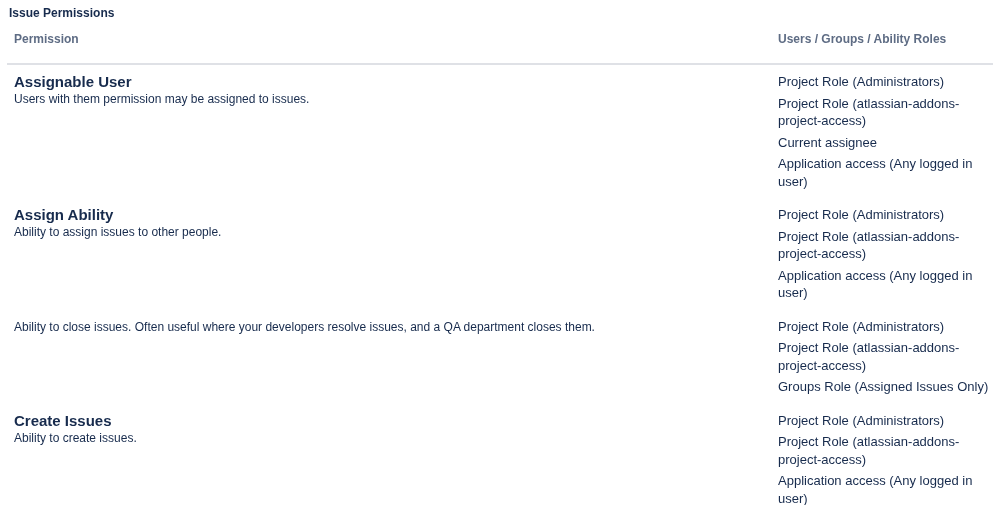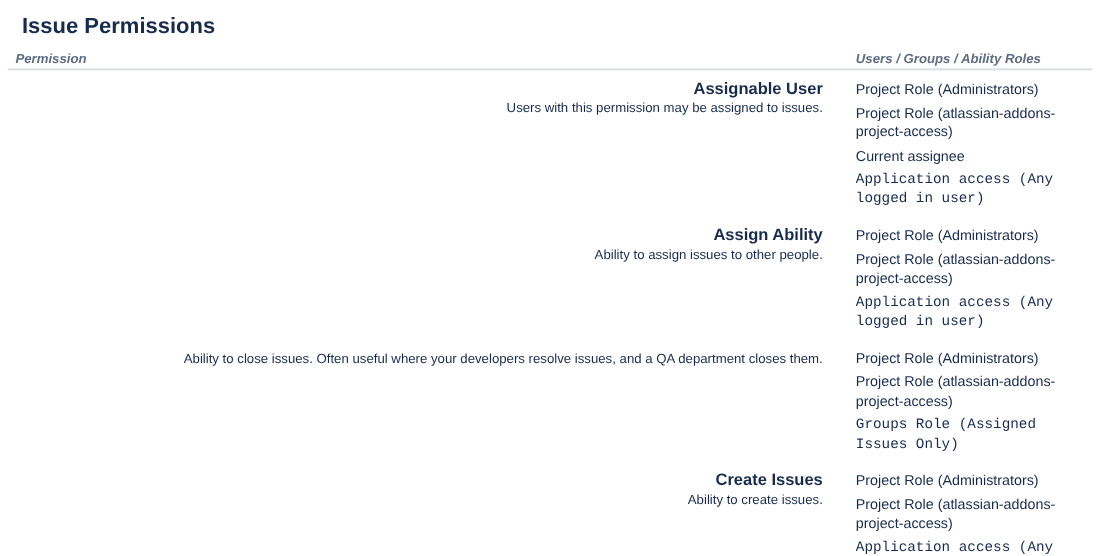--- a/index.html
+++ b/index.html
@@ -12,33 +12,32 @@
     width: 999px;
     height: 505px;
     overflow: hidden;
     font-family: "Liberation Sans", sans-serif;
     color: #172B4D;
   }
   .page {
     padding: 3px 6px 0 7px;
   }
   .page-title {
-    margin: 12px;
+    margin: 1px;
     padding-left: 1px;
-    font-size: 20px;
+    font-size: 12px;
     line-height: 19px;
     font-weight: 700;
     color: #172B4D;
   }
   .thead {
     display: flex;
     margin-top: 9px;
-    padding-bottom: 1px;
+    padding-bottom: 16px;
     border-bottom: 2px solid #DFE1E6;
-    font-style: italic;
   }
   .th {
     font-size: 12px;
     line-height: 15px;
     font-weight: 600;
     color: #5E6C84;
   }
   .col-left {
     width: 771px;
     flex: 0 0 771px;
@@ -50,21 +49,20 @@
   }
   .trow {
     display: flex;
     padding: 8px 0;
   }
   .cell-perm {
     width: 771px;
     flex: 0 0 771px;
     padding-left: 7px;
     padding-right: 30px;
-    text-align: right;
   }
   .perm-name {
     font-size: 15px;
     line-height: 17px;
     font-weight: 700;
     color: #172B4D;
   }
   .perm-desc {
     margin-top: 2px;
     font-size: 12px;
@@ -75,38 +73,38 @@
     flex: 1 1 auto;
     min-width: 0;
     max-width: 215px;
   }
   .grant {
     margin: 0 0 4px 0;
     font-size: 13px;
     line-height: 17.5px;
     color: #172B4D;
   }
-  .grant:last-child { margin-bottom: 0; font-family: Liberation Mono, monospace; }
+  .grant:last-child { margin-bottom: 0; }
 </style>
 </head>
 <body>
 
 <div class="page">
   <h1 class="page-title">Issue Permissions</h1>
 
   <div class="thead">
     <div class="th col-left">Permission</div>
     <div class="th col-right">Users / Groups / Ability Roles</div>
   </div>
 
   <div id="rows">
   <div class="trow">
     <div class="cell-perm">
       <div class="perm-name">Assignable User</div>
-      <div class="perm-desc">Users with this permission may be assigned to issues.</div>
+      <div class="perm-desc">Users with them permission may be assigned to issues.</div>
     </div>
     <div class="cell-grants">
           <p class="grant">Project Role (Administrators)</p>
           <p class="grant">Project Role (atlassian-addons-project-access)</p>
           <p class="grant">Current assignee</p>
           <p class="grant">Application access (Any logged in user)</p>
         </div>
   </div>
 
   <div class="trow">

